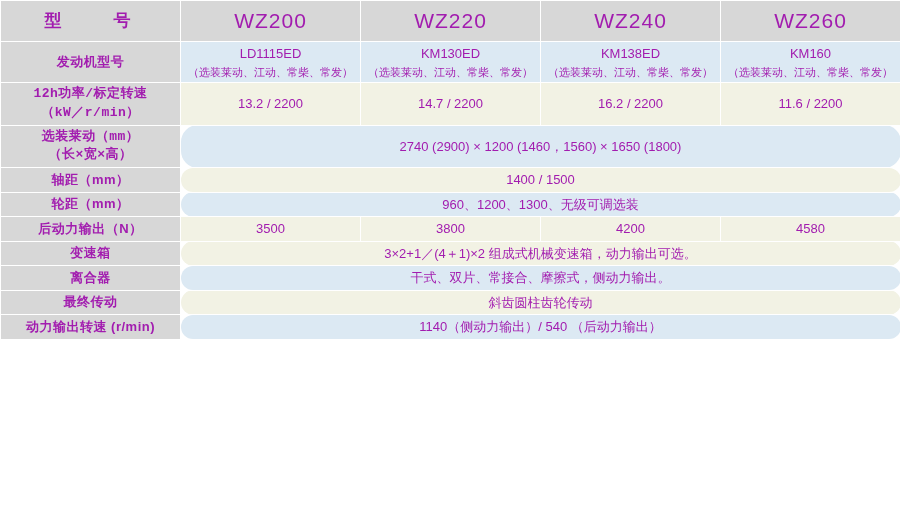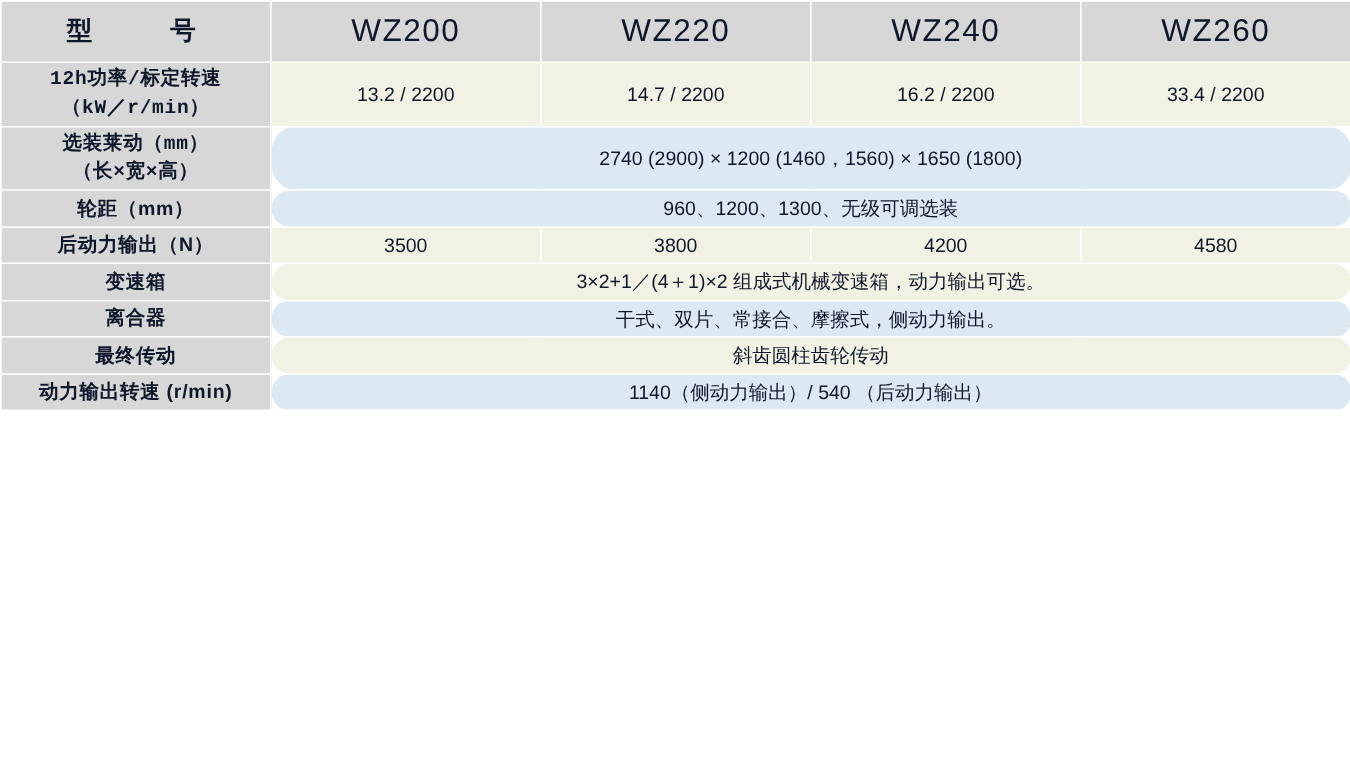--- a/index.html
+++ b/index.html
@@ -16,21 +16,21 @@
   table.spec {
     width: 900px;
     border-collapse: collapse;
     table-layout: fixed;
   }
   table.spec td, table.spec th {
     border: 1px solid #ffffff;
     text-align: center;
     vertical-align: middle;
     padding: 2px 4px;
-    color: #0f172a;
+    color: #a21caf;
   }
   
   col.c-label { width: 180px; }
   col.c-model { width: 180px; }
 
   
   tr.header-row td {
     background: #d7d7d7;
     font-size: 21px;
     font-weight: normal;
@@ -84,36 +84,47 @@
     <col class="c-model">
   </colgroup>
   <tbody id="table-body">
       <tr class="header-row">
         <td class="label-cell">型　　号</td>
         <td>WZ200</td>
         <td>WZ220</td>
         <td>WZ240</td>
         <td>WZ260</td>
       </tr>
+      <tr class="tint-b">
+        <td class="label-cell">发动机型号</td>
+        <td class="val"><span>LD1115ED</span><span class="sub">（选装莱动、江动、常柴、常发）</span></td>
+        <td class="val"><span>KM130ED</span><span class="sub">（选装莱动、江动、常柴、常发）</span></td>
+        <td class="val"><span>KM138ED</span><span class="sub">（选装莱动、江动、常柴、常发）</span></td>
+        <td class="val"><span>KM160</span><span class="sub">（选装莱动、江动、常柴、常发）</span></td>
+      </tr>
       <tr class="tint-a">
         <td class="label-cell">
           <span class="lbl-line">12h功率/标定转速</span>
           <span class="lbl-line">（kW／r/min）</span>
         </td>
         <td class="val"><span>13.2 / 2200</span></td>
         <td class="val"><span>14.7 / 2200</span></td>
         <td class="val"><span>16.2 / 2200</span></td>
-        <td class="val"><span>33.4 / 2200</span></td>
+        <td class="val"><span>11.6 / 2200</span></td>
       </tr>
       <tr class="tint-b">
         <td class="label-cell">
           <span class="lbl-line">选装莱动（mm）</span>
           <span class="lbl-line">（长×宽×高）</span>
         </td>
         <td class="val big" colspan="4">2740 (2900) × 1200 (1460，1560) × 1650 (1800)</td>
+      </tr>
+      <tr class="tint-a">
+        <td class="label-cell">轴距（mm）</td>
+        <td class="val big" colspan="4">1400 / 1500</td>
       </tr>
       <tr class="tint-b">
         <td class="label-cell">轮距（mm）</td>
         <td class="val big" colspan="4">960、1200、1300、无级可调选装</td>
       </tr>
       <tr class="tint-a">
         <td class="label-cell">后动力输出（N）</td>
         <td class="val"><span>3500</span></td>
         <td class="val"><span>3800</span></td>
         <td class="val"><span>4200</span></td>

